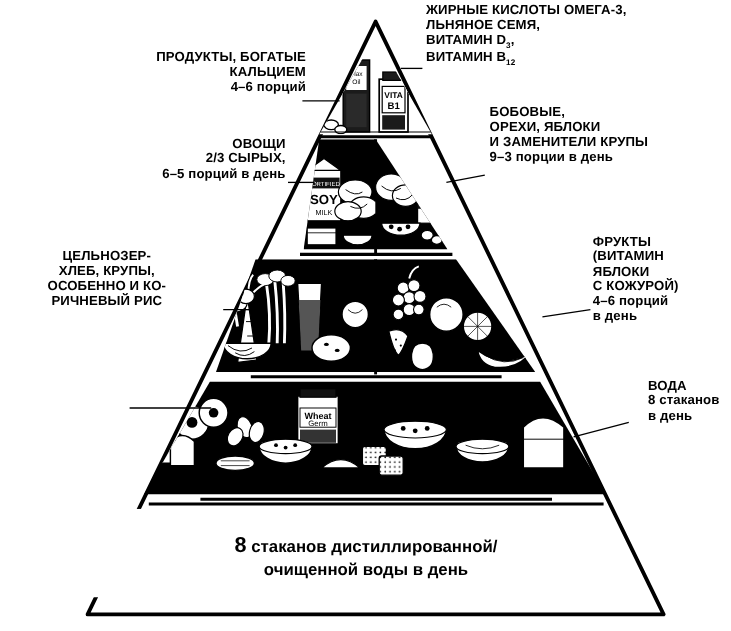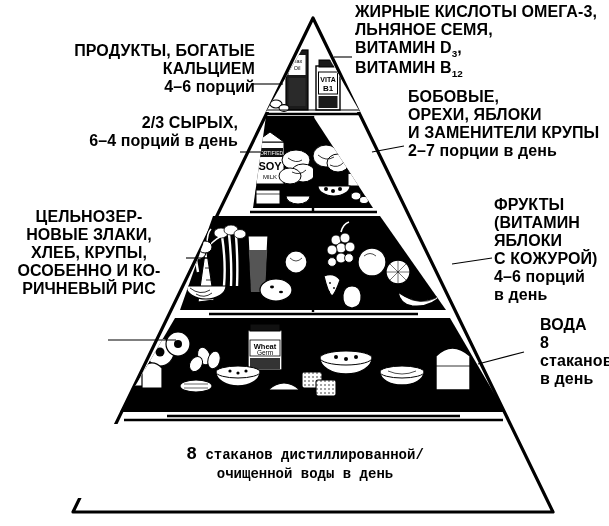--- a/index.html
+++ b/index.html
@@ -32,22 +32,22 @@
   svg.art {
     position: absolute;
     left: 0; top: 0;
     width: 609px;
     height: 526px;
     pointer-events: none;
   }
   .sub { font-size: 0.62em; vertical-align: sub; }
 
   
-  .t13 { font-size: 16px; }
-  .t14 { font-size: 14px; font-family: Liberation Mono, monospace; }
+  .t13 { font-size: 11px; }
+  .t14 { font-size: 14px; }
 
   .bottomtext {
     position: absolute;
     text-align: center;
     font-weight: bold;
     line-height: 1.2;
   }
   .bignum { font-size: 18px; }
 </style>
 </head>
@@ -319,40 +319,40 @@
   <div class="label lbl-left t13" style="left:20px; top:42px; width:235px;">
     <div>ПРОДУКТЫ, БОГАТЫЕ</div>
     <div>КАЛЬЦИЕМ</div>
     <div>4–6 порций</div>
   </div>
 
   <div class="label lbl-right t13" style="left:408px; top:88px; width:200px;">
     <div>БОБОВЫЕ,</div>
     <div>ОРЕХИ, ЯБЛОКИ</div>
     <div>И ЗАМЕНИТЕЛИ КРУПЫ</div>
-    <div>2–7 порции в день</div>
+    <div>9–3 порции в день</div>
   </div>
 
   <div class="label lbl-left t13" style="left:20px; top:114px; width:218px;">
+    <div>ОВОЩИ</div>
     <div>2/3 СЫРЫХ,</div>
-    <div>6–4 порций в день</div>
+    <div>6–5 порций в день</div>
   </div>
 
   <div class="label lbl-right t13" style="left:494px; top:196px; width:115px;">
     <div>ФРУКТЫ</div>
     <div>(ВИТАМИН</div>
     <div>ЯБЛОКИ</div>
     <div>С КОЖУРОЙ)</div>
     <div>4–6 порций</div>
     <div>в день</div>
   </div>
 
   <div class="label lbl-left t13" style="left:4px; top:208px; width:170px;text-align:center;">
     <div>ЦЕЛЬНОЗЕР-</div>
-    <div>НОВЫЕ ЗЛАКИ,</div>
     <div>ХЛЕБ, КРУПЫ,</div>
     <div>ОСОБЕННО И КО-</div>
     <div>РИЧНЕВЫЙ РИС</div>
   </div>
 
   <div class="label lbl-right t13" style="left:540px; top:316px; width:82px;">
     <div>ВОДА</div>
     <div>8 стаканов</div>
     <div>в день</div>
   </div>

